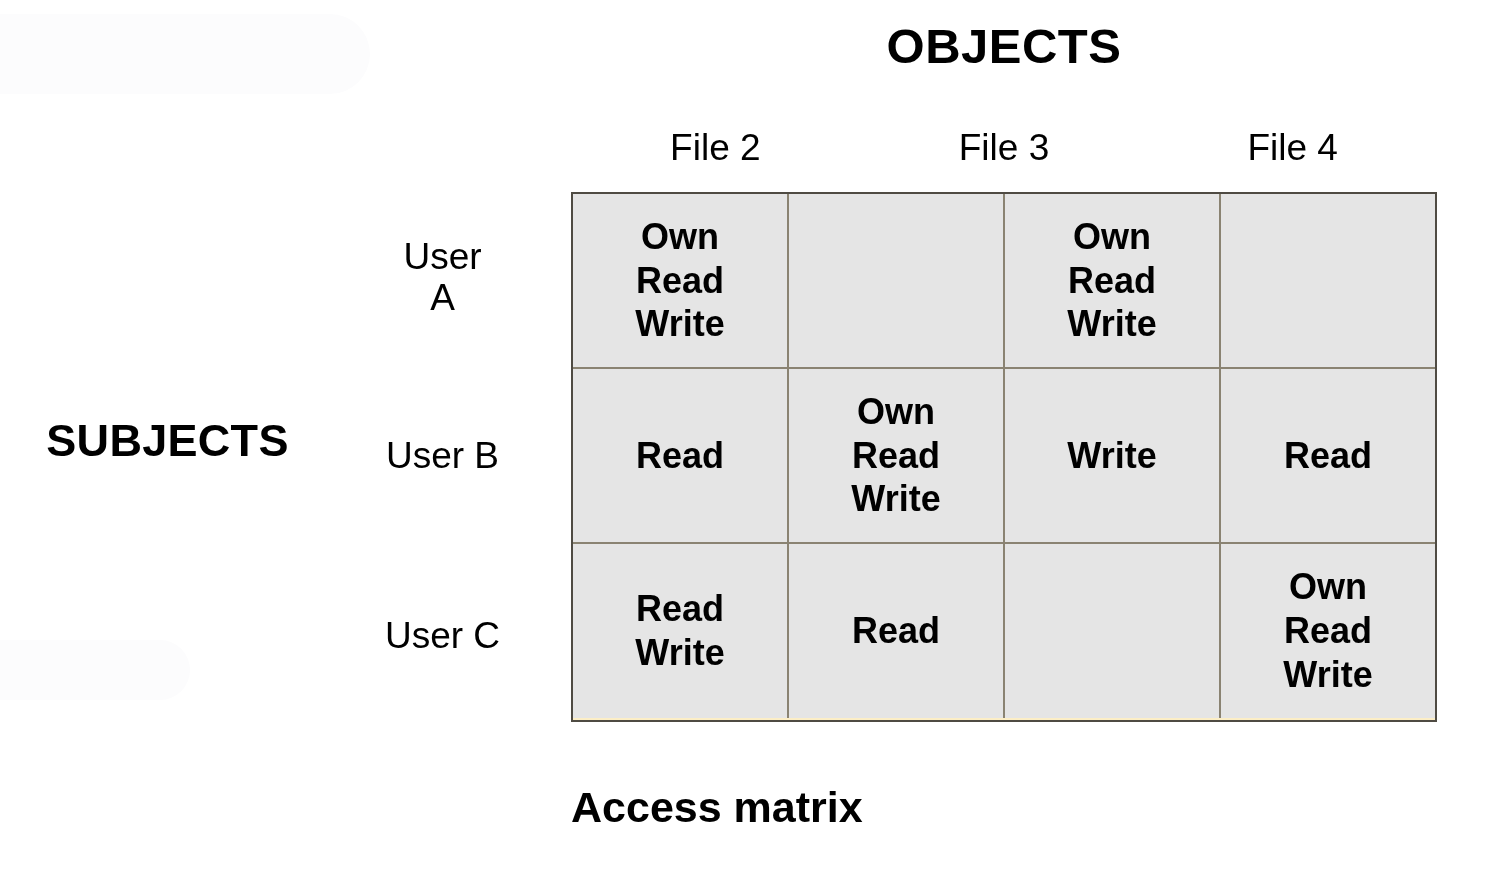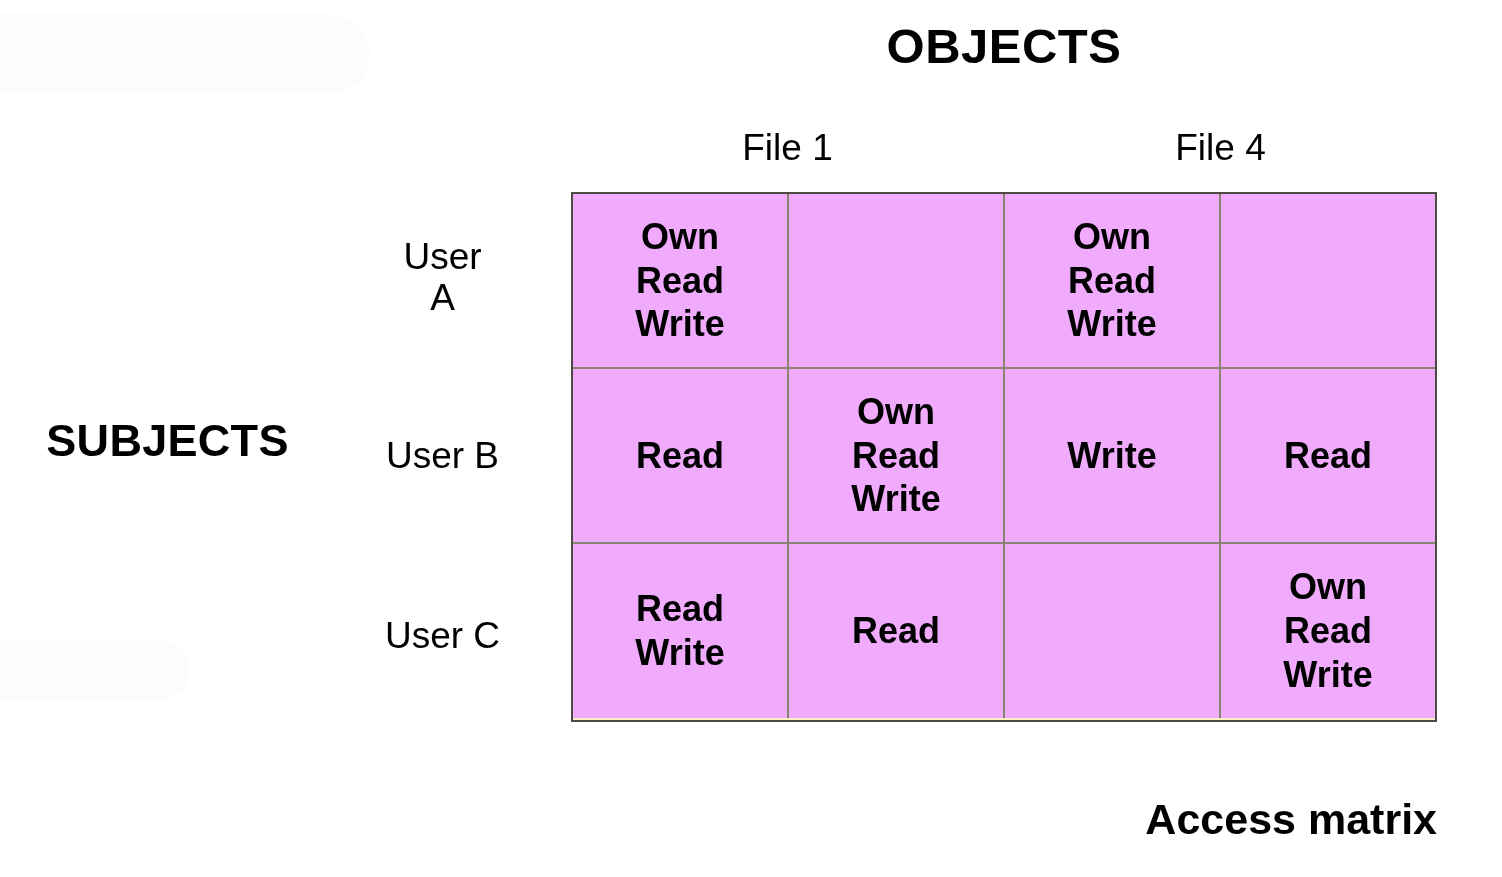--- a/index.html
+++ b/index.html
@@ -47,25 +47,24 @@
     font-size: 45px;
     font-weight: bold;
     letter-spacing: 0.3px;
     line-height: 1;
   }
   #caption {
     position: absolute;
     left: 571px;
     top: 786px;
     width: 866px;
-    text-align: right;
+    text-align: left;
     font-size: 43px;
     font-weight: bold;
     line-height: 1;
-    margin-top: 12px;
   }
 
   
   #col-headers {
     position: absolute;
     left: 571px;
     top: 122px;
     width: 866px;
     height: 52px;
     display: flex;
@@ -130,35 +129,36 @@
     flex: 1 1 0;
     box-sizing: border-box;
     display: flex;
     align-items: center;
     justify-content: center;
     text-align: center;
     font-size: 36px;
     font-weight: bold;
     line-height: 1.22;
     white-space: pre-line;
-    background: #f0abfc;
+    background: #e5e5e5;
   }
   .matrix-cell + .matrix-cell { border-left: 2px solid #8a8372; }
 </style>
 </head>
 <body>
 
 <div class="artifact" id="artifact-top"></div>
 <div class="artifact" id="artifact-bottom"></div>
 
 <div id="objects-title">OBJECTS</div>
 <div id="subjects-title">SUBJECTS</div>
 
 <div id="col-headers">
-  <div class="col-header">File 1</div>
+  <div class="col-header">File 2</div>
+  <div class="col-header">File 3</div>
   <div class="col-header">File 4</div>
 </div>
 
 <div id="row-headers">
   <div class="row-header r0">User
 A</div>
   <div class="row-header r1">User B</div>
   <div class="row-header r2">User C</div>
 </div>
 

